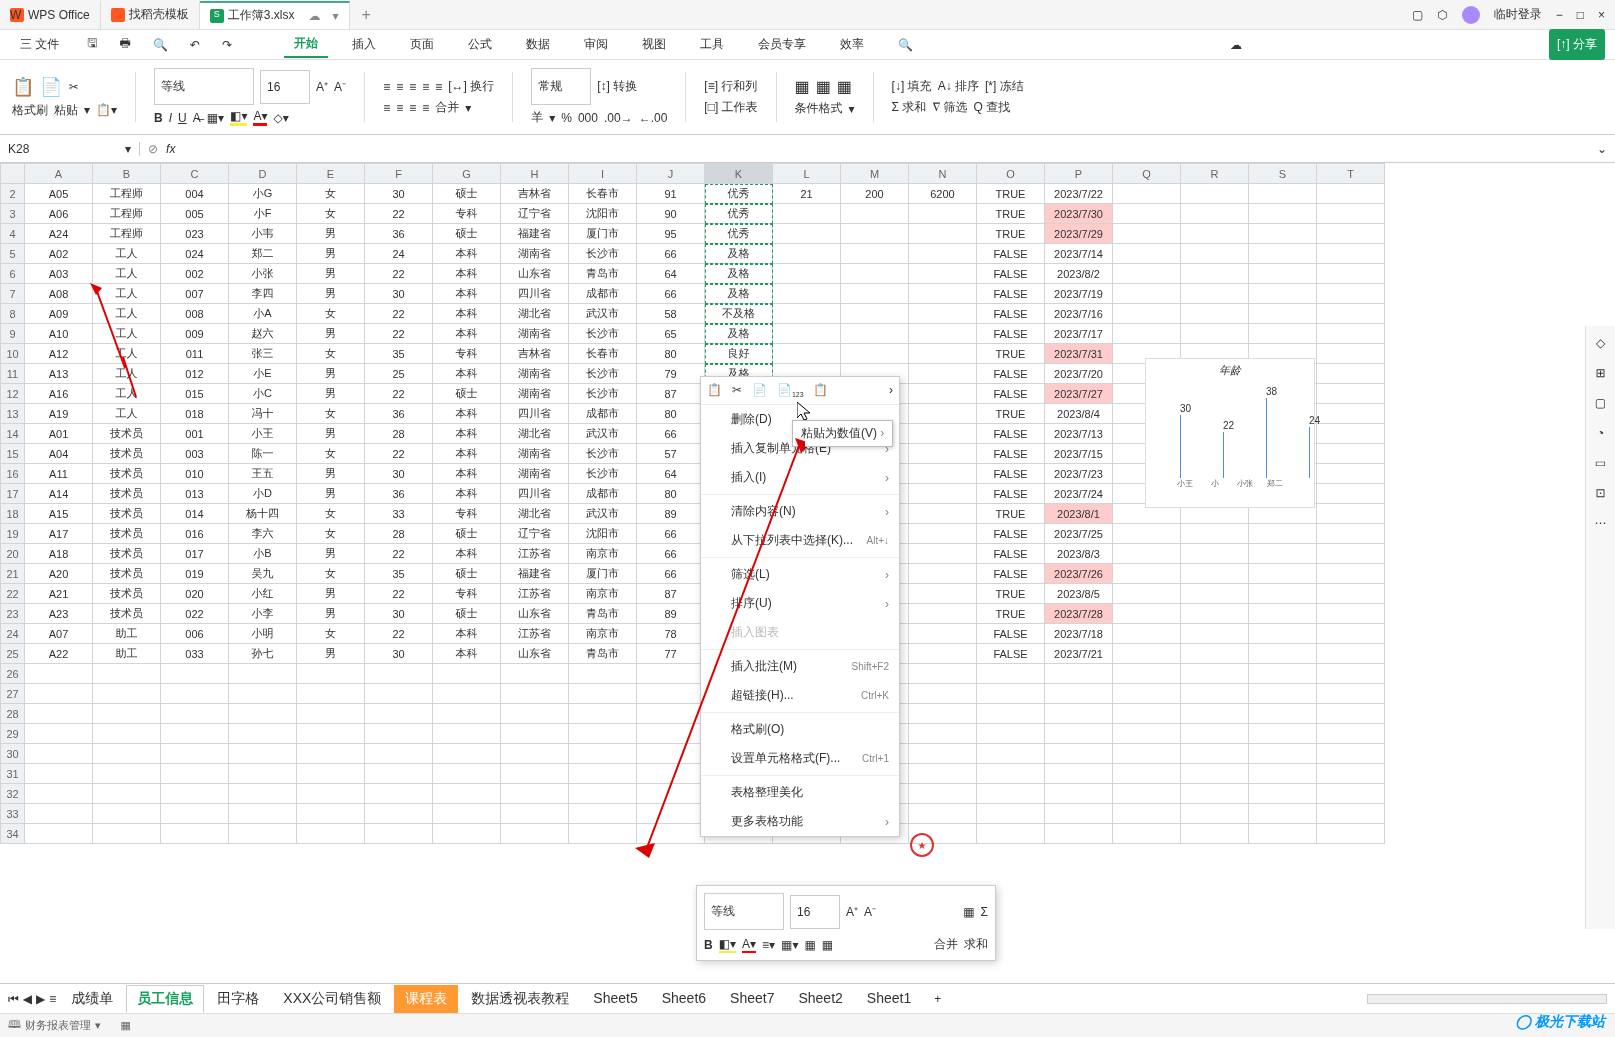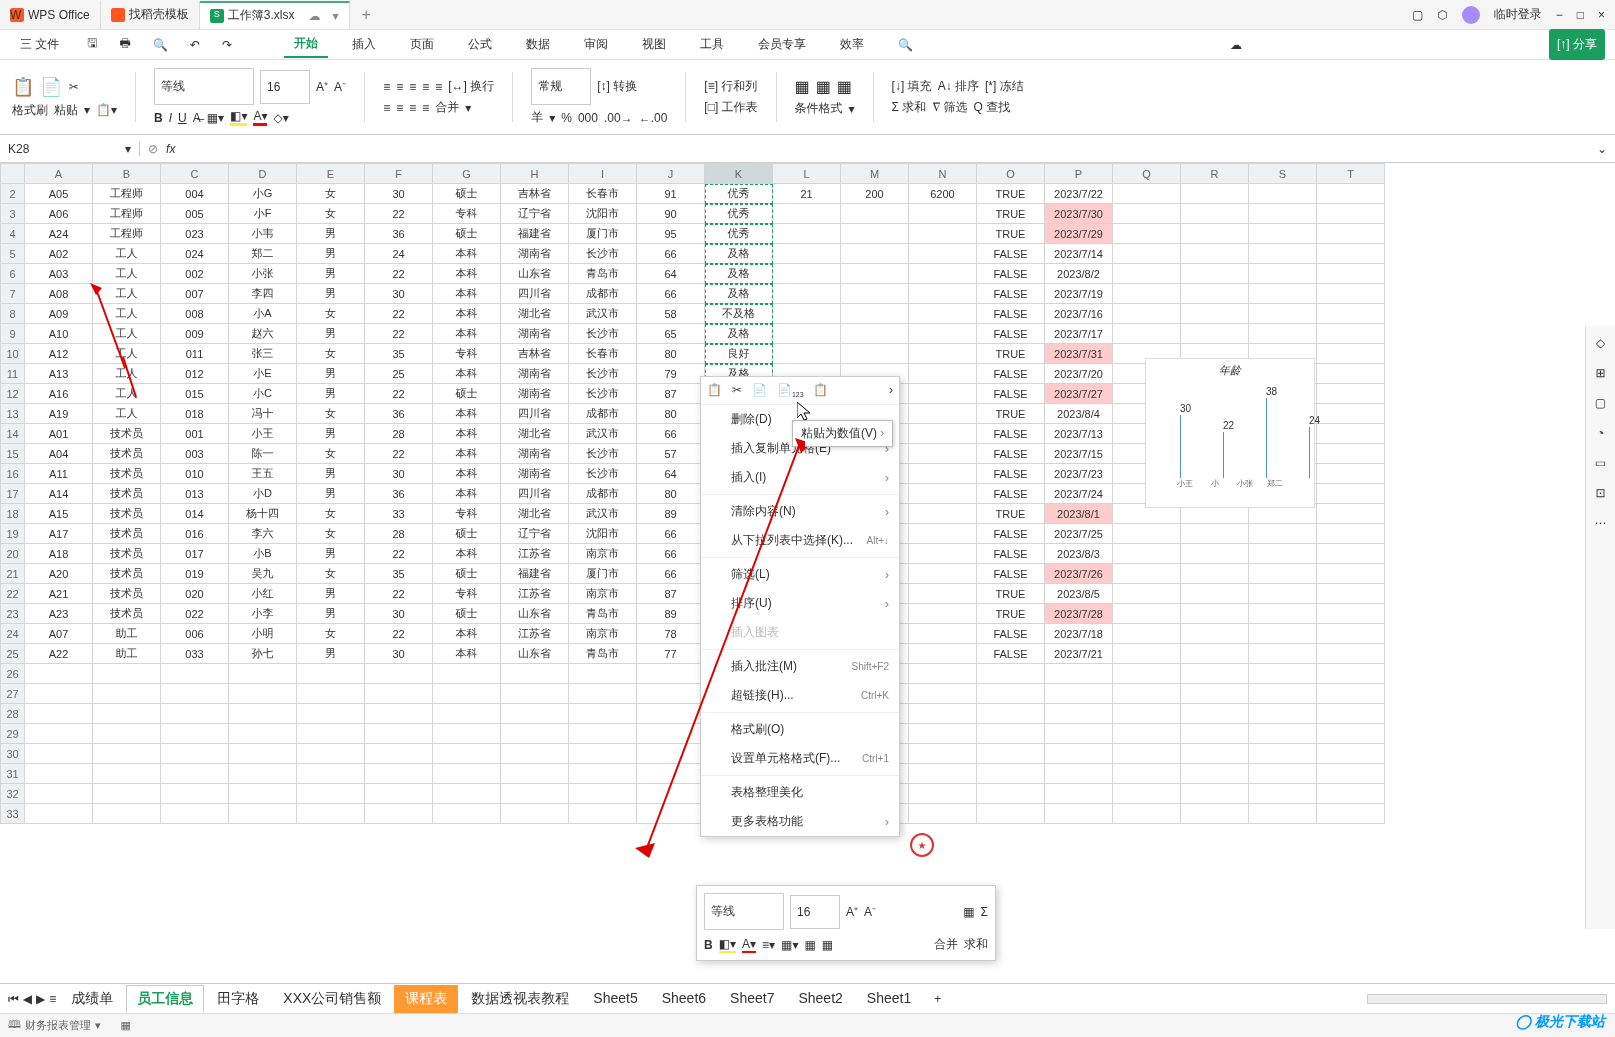--- a/index.html
+++ b/index.html
@@ -988,20 +988,43 @@
           <td class=""></td>
           <td class=""></td>
           <td class=""></td>
           <td class=""></td>
           <td class=""></td>
           <td class=""></td>
           <td class=""></td>
           <td class=""></td>
           <td class=""></td>
         </tr>
+        <tr>
+          <th class="row-hdr">34</th>
+          <td class=""></td>
+          <td class=""></td>
+          <td class=""></td>
+          <td class=""></td>
+          <td class=""></td>
+          <td class=""></td>
+          <td class=""></td>
+          <td class=""></td>
+          <td class=""></td>
+          <td class=""></td>
+          <td class=""></td>
+          <td class=""></td>
+          <td class=""></td>
+          <td class=""></td>
+          <td class=""></td>
+          <td class=""></td>
+          <td class=""></td>
+          <td class=""></td>
+          <td class=""></td>
+          <td class=""></td>
+        </tr>
       </tbody>
     </table>
 
   <div class="context-menu">
     <div class="ctx-toolbar">
       <span>📋</span>
       <span>✂</span>
       <span>📄</span>
       <span style="position:relative">📄<sub style="font-size:7px">123</sub></span>
       <span>📋</span>

